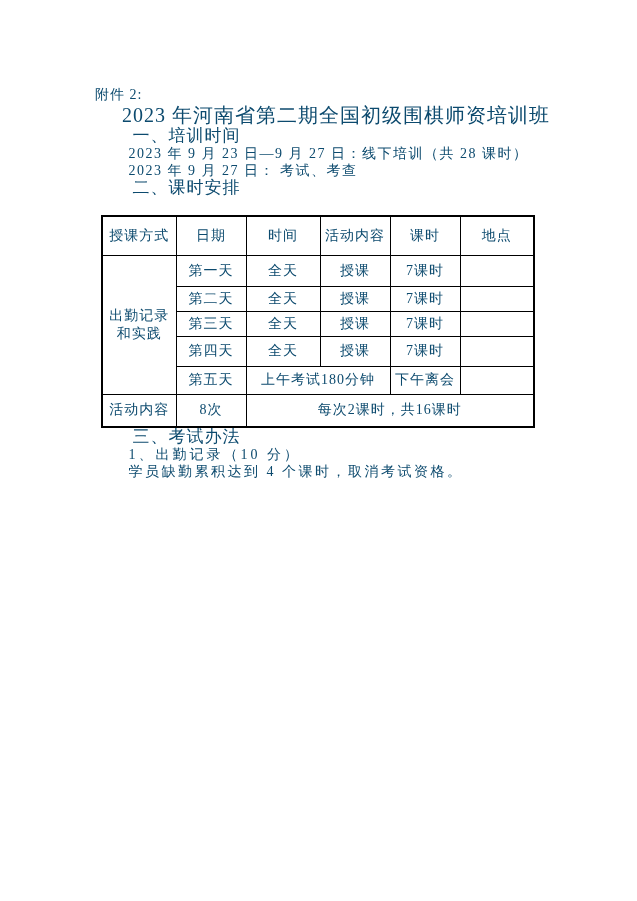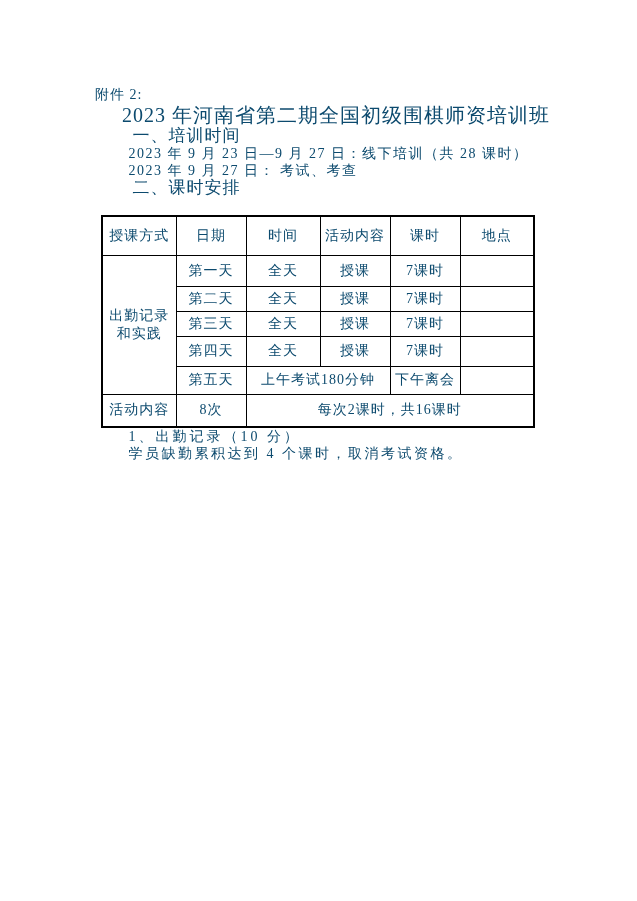--- a/index.html
+++ b/index.html
@@ -155,16 +155,17 @@
         <td></td>
       </tr>
       <tr class="row-online">
         <td>活动内容</td>
         <td>8次</td>
         <td colspan="4">每次2课时，共16课时</td>
       </tr>
     </tbody>
   </table>
 
+  <h2 class="heading heading-3">三、考试办法</h2>
   <p class="para para-exam1">1、出勤记录（10 分）</p>
   <p class="para para-exam2">学员缺勤累积达到 4 个课时，取消考试资格。</p>
 
 </div>
 
 </body></html>

